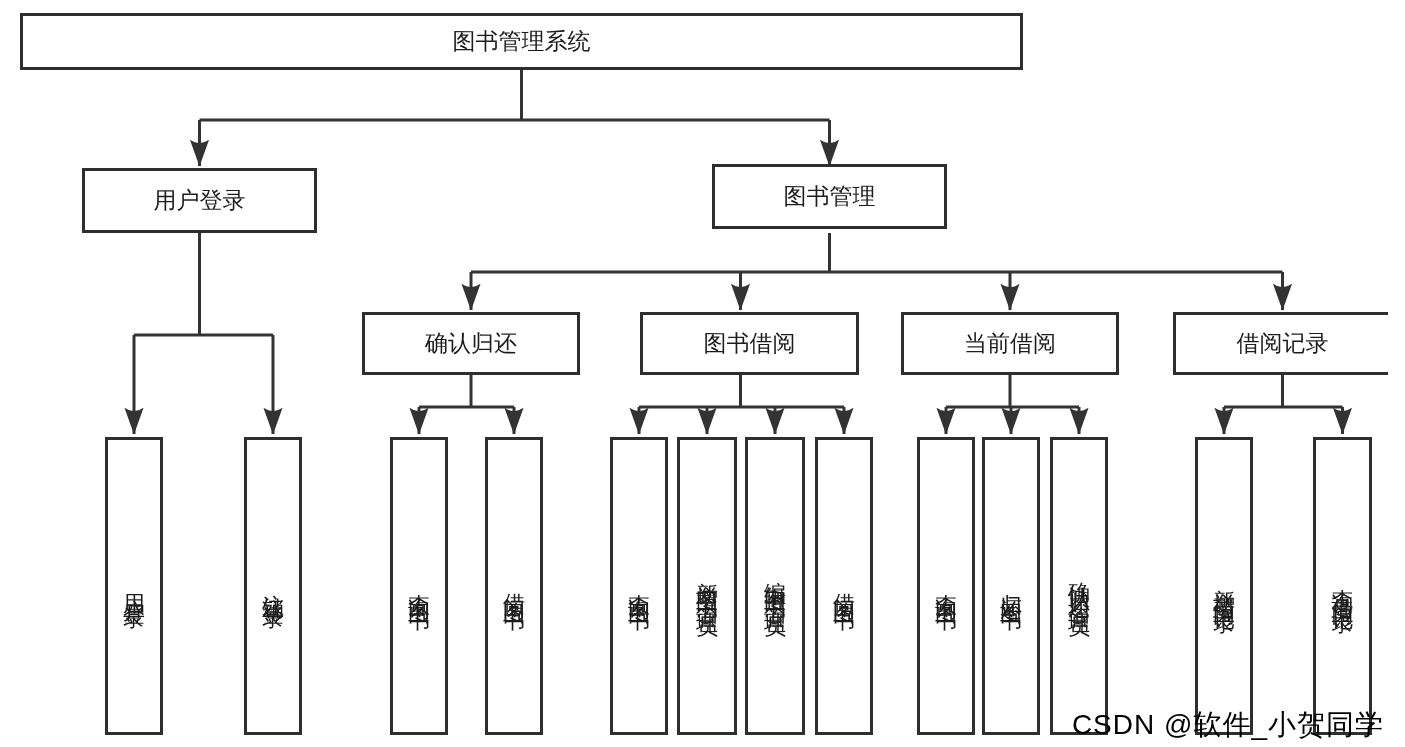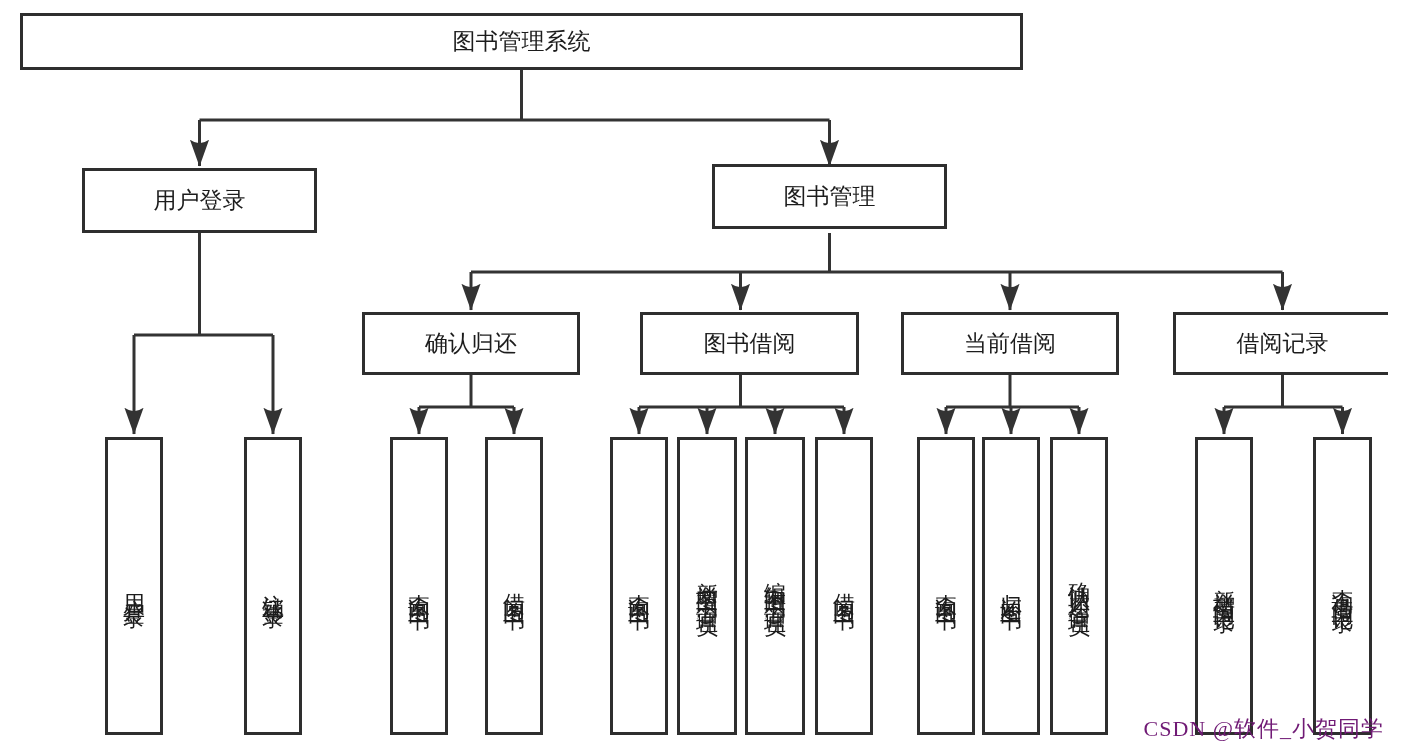--- a/index.html
+++ b/index.html
@@ -26,26 +26,25 @@
     writing-mode:vertical-rl;
     text-orientation:mixed;
     font-size:22px;
     letter-spacing:5px;
     line-height:1.0;
     white-space:nowrap;
   }
   .watermark{
     position:absolute;
     right:4px;bottom:3px;
-    font-size:22px;
-    color:#701a75;
+    font-size:28px;
+    color:#000000;
     letter-spacing:1px;
     z-index:5;
     white-space:nowrap;
-    font-family:Liberation Serif, serif;
   }
 </style>
 </head>
 <body>
 
 <div class="canvas">
 
   <svg class="connectors" width="1405" height="747" viewBox="0 0 1405 747" xmlns="http://www.w3.org/2000/svg">
     <defs>
       <marker id="arrowhead" markerWidth="9.2" markerHeight="6.6" refX="8.8" refY="3.2" orient="auto" markerUnits="strokeWidth">

